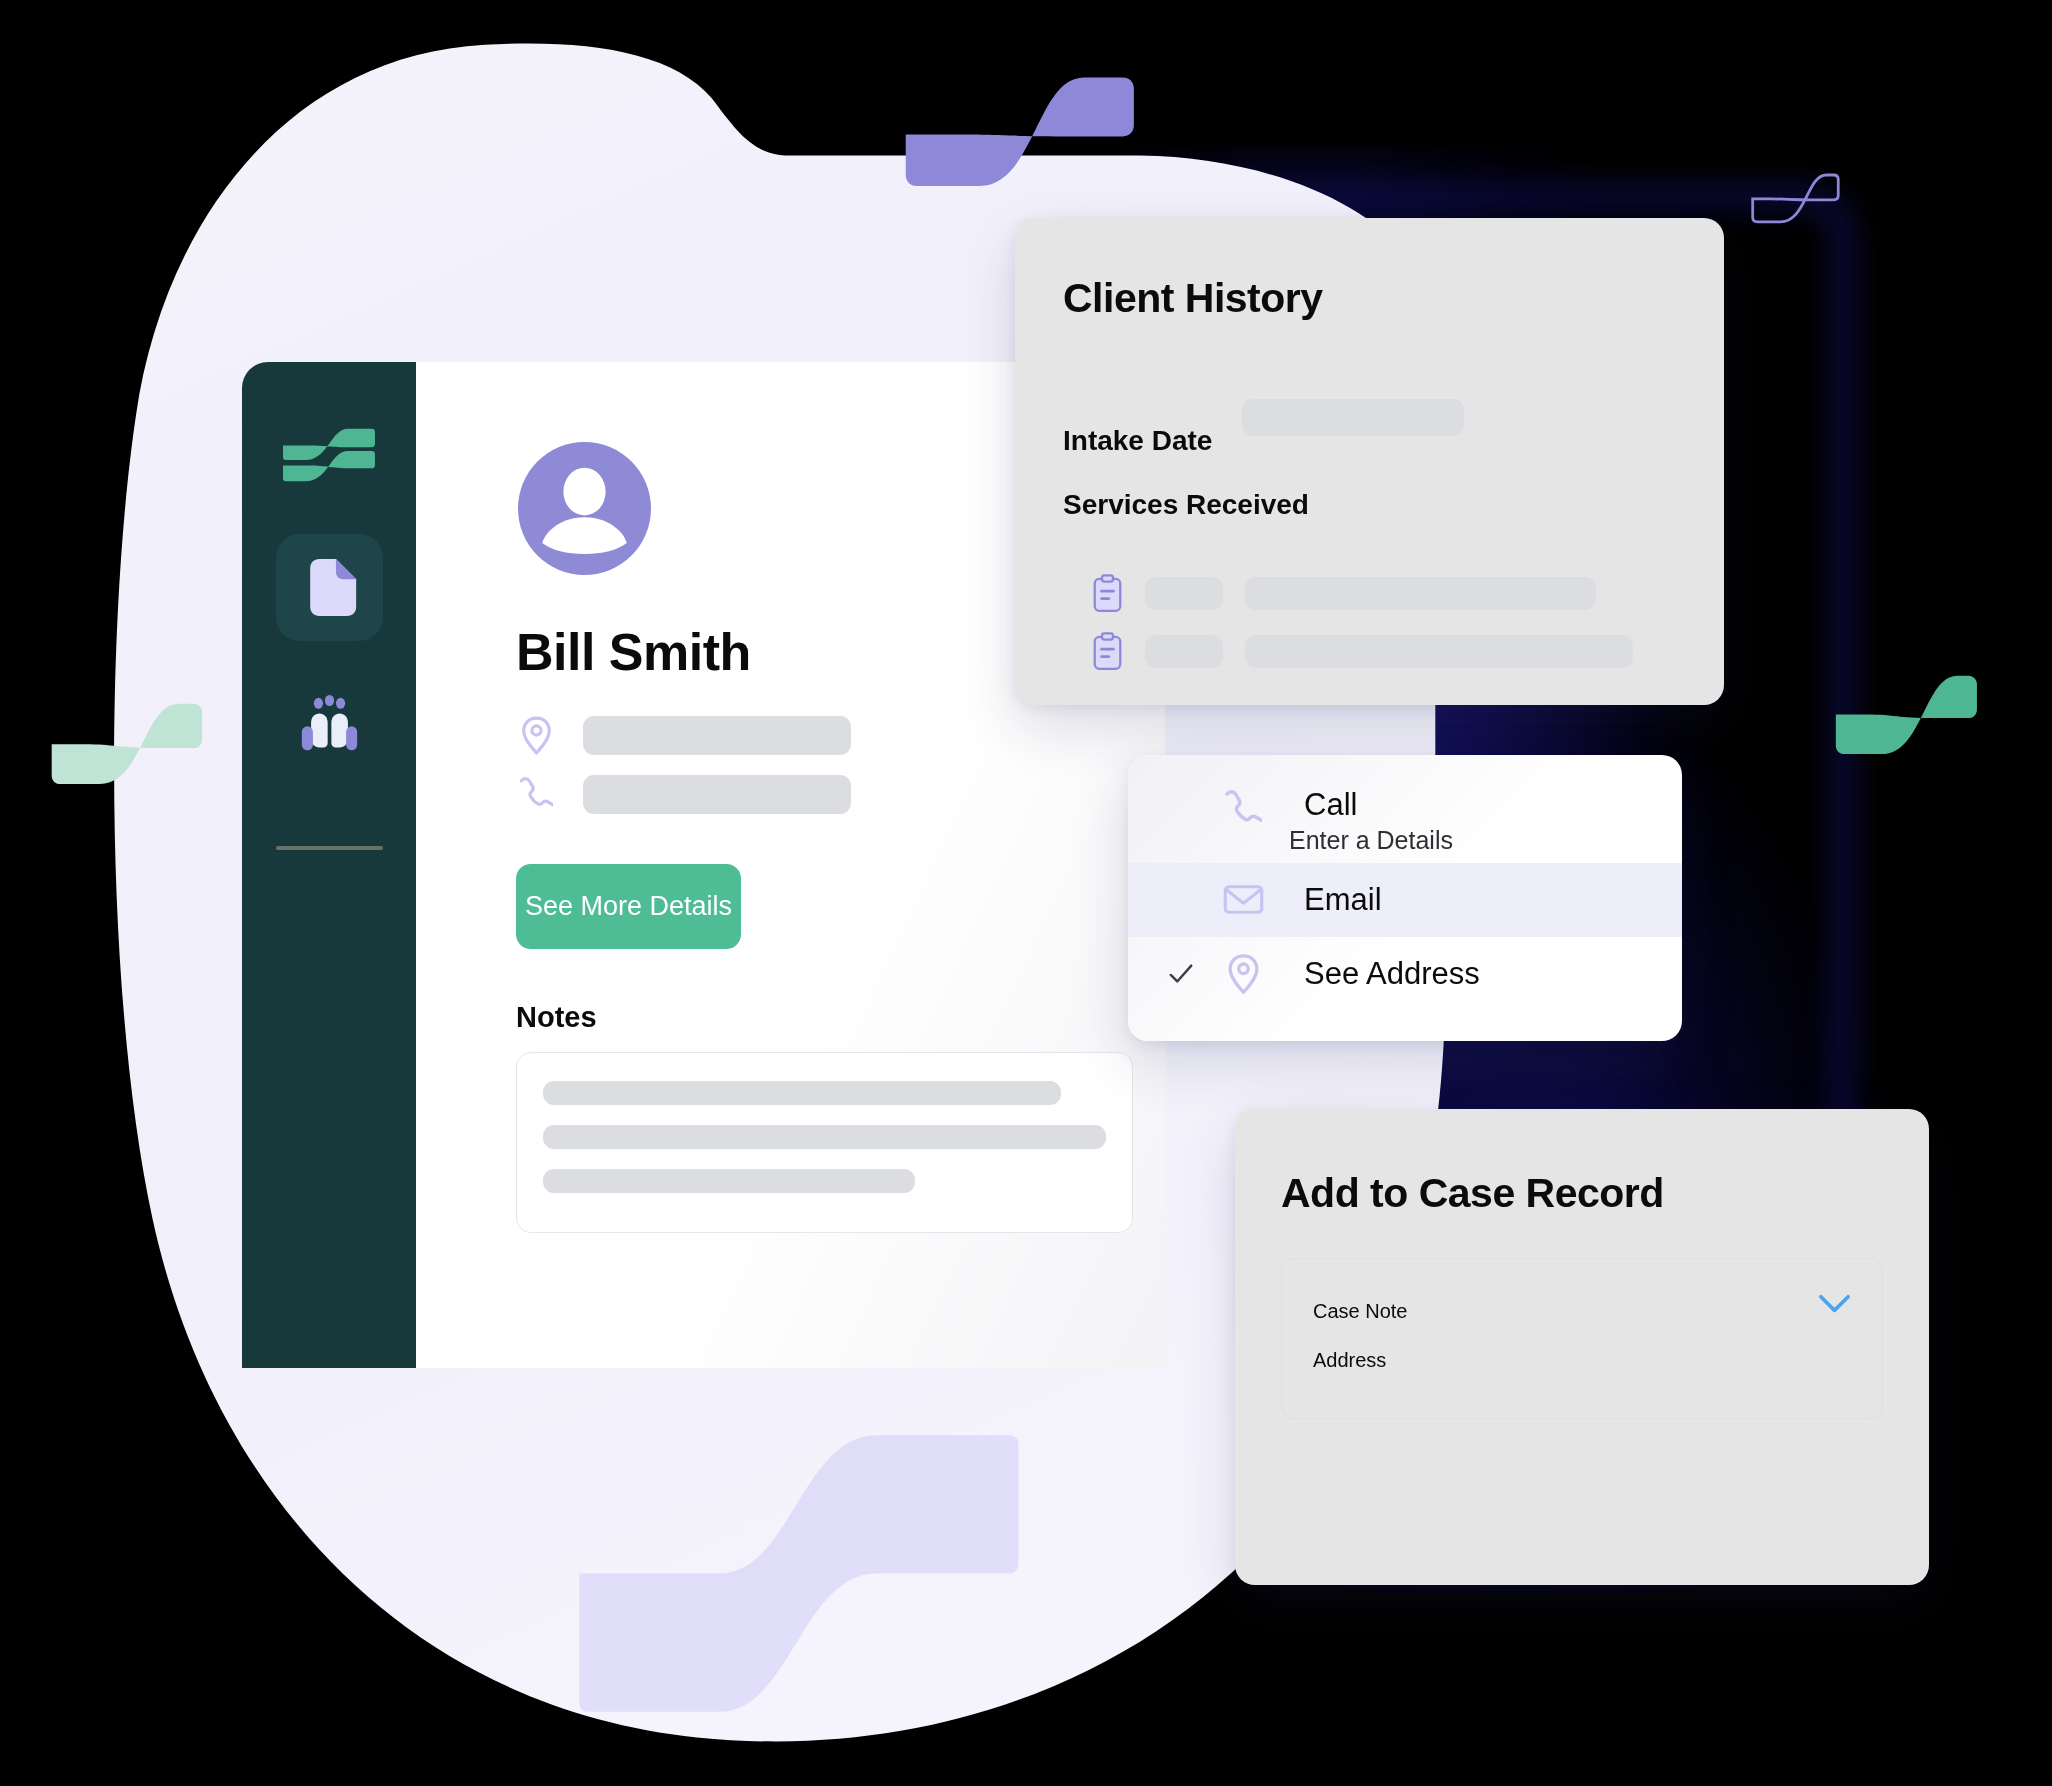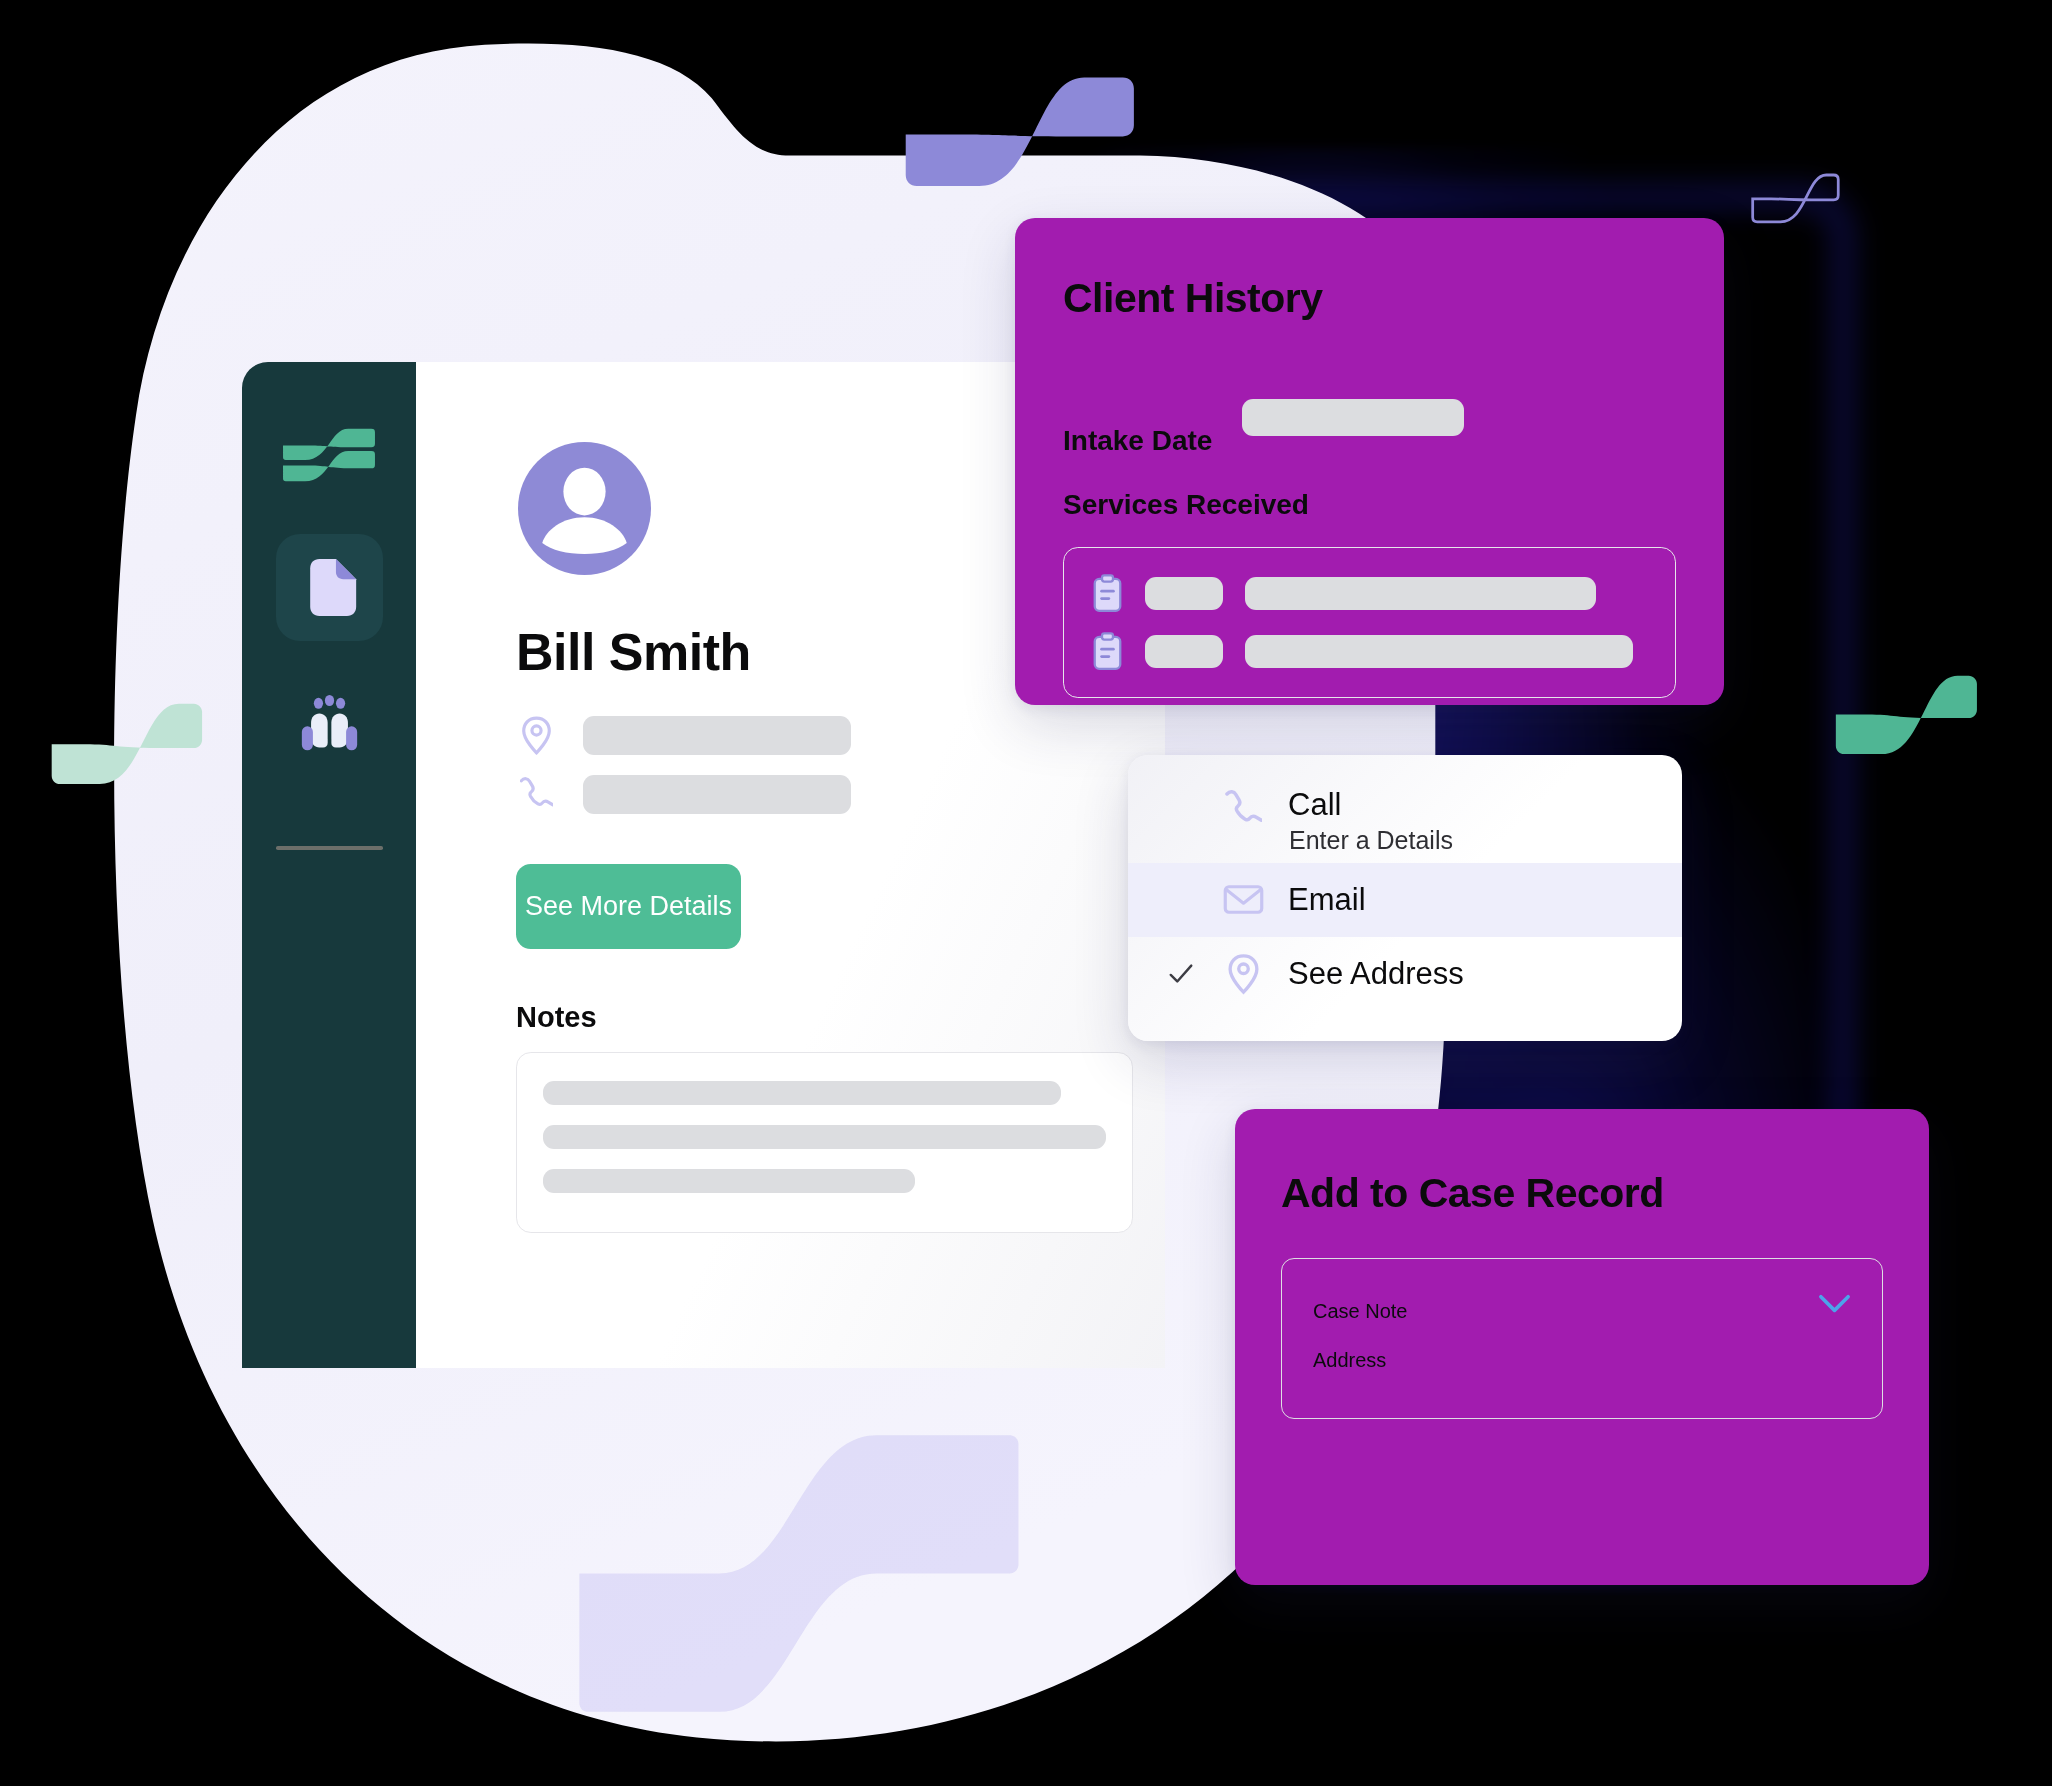--- a/index.html
+++ b/index.html
@@ -185,21 +185,21 @@
     padding: 28px 26px;
     display: flex;
     flex-direction: column;
     gap: 20px;
   }
   .note-line { height: 24px; }
 
   
   .card {
     position: absolute;
-    background: #a21caf;
+    background: #e5e5e5;
     border-radius: 20px;
     box-shadow: 0 20px 55px rgba(40,40,90,0.16), 0 3.7px 13px rgba(40,40,90,0.08);
     z-index: 8;
   }
 
   .card-history {
     left: 1015px; top: 218px;
     width: 709px; height: 487px;
     padding: 57px 48px 0 48px;
   }
@@ -252,21 +252,21 @@
   .card-menu {
     left: 1128px; top: 755px;
     width: 554px; height: 286px;
     overflow: hidden;
     padding-top: 18.5px;
     background: linear-gradient(135deg, #f1f1f6 0%, #ffffff 55%);
   }
   .menu-item {
     display: flex;
     align-items: center;
-    gap: 24px;
+    gap: 40px;
     padding: 9.2px 0 9.2px 94px;
     position: relative;
     cursor: pointer;
   }
   .menu-item.highlight { background: #eeeefb; }
   .menu-icon { width: 42px; height: 44px; flex: none; display: flex; align-items: center; justify-content: center; }
   .menu-label { font-size: 31px; color: #0b0b0c; }
   .menu-sub {
     position: absolute;
     left: 161px; top: 52px;

